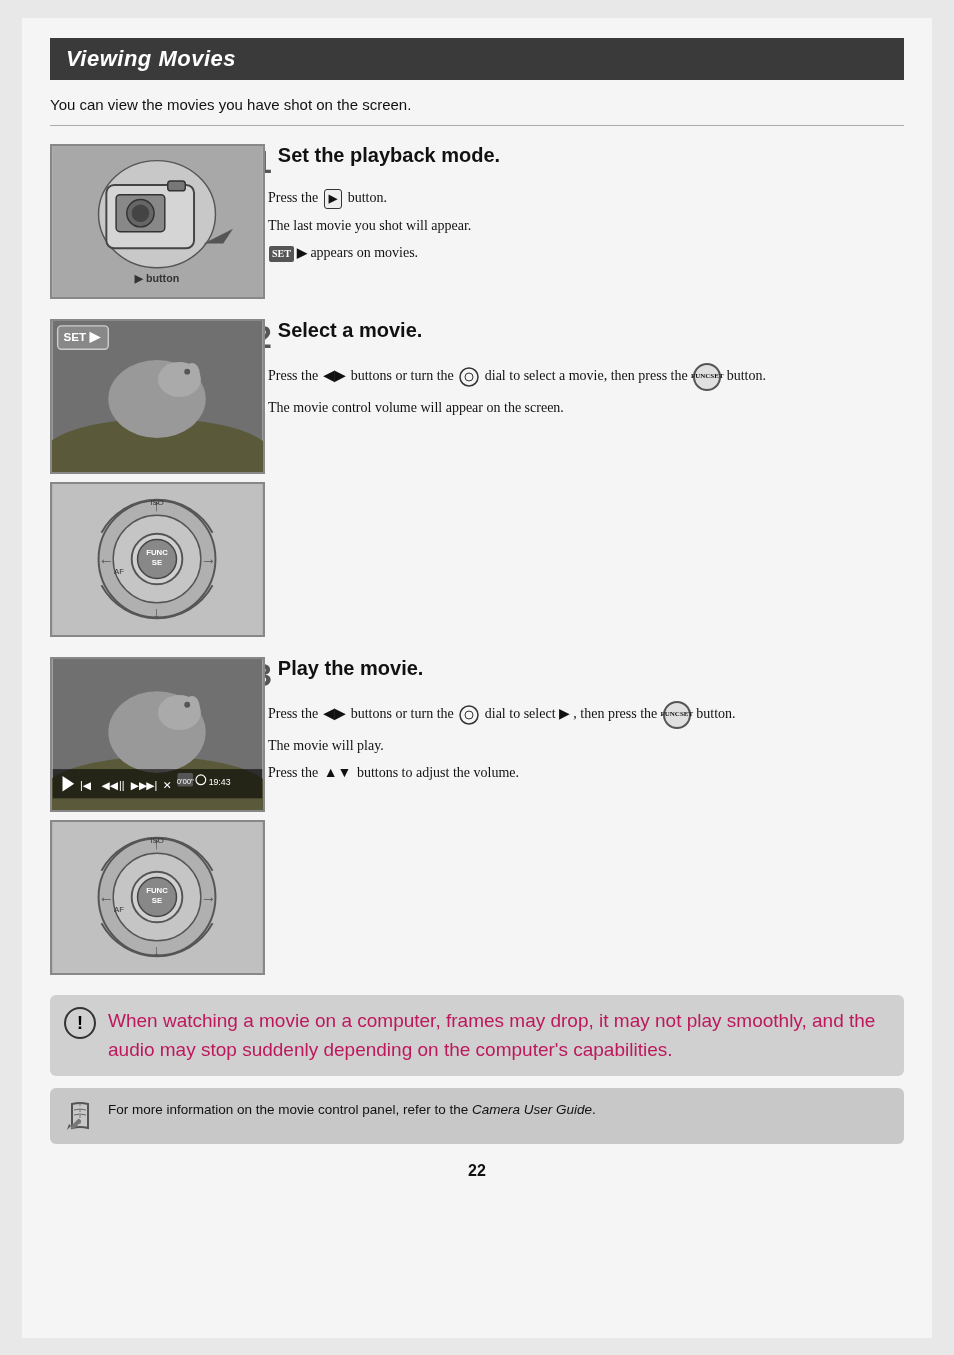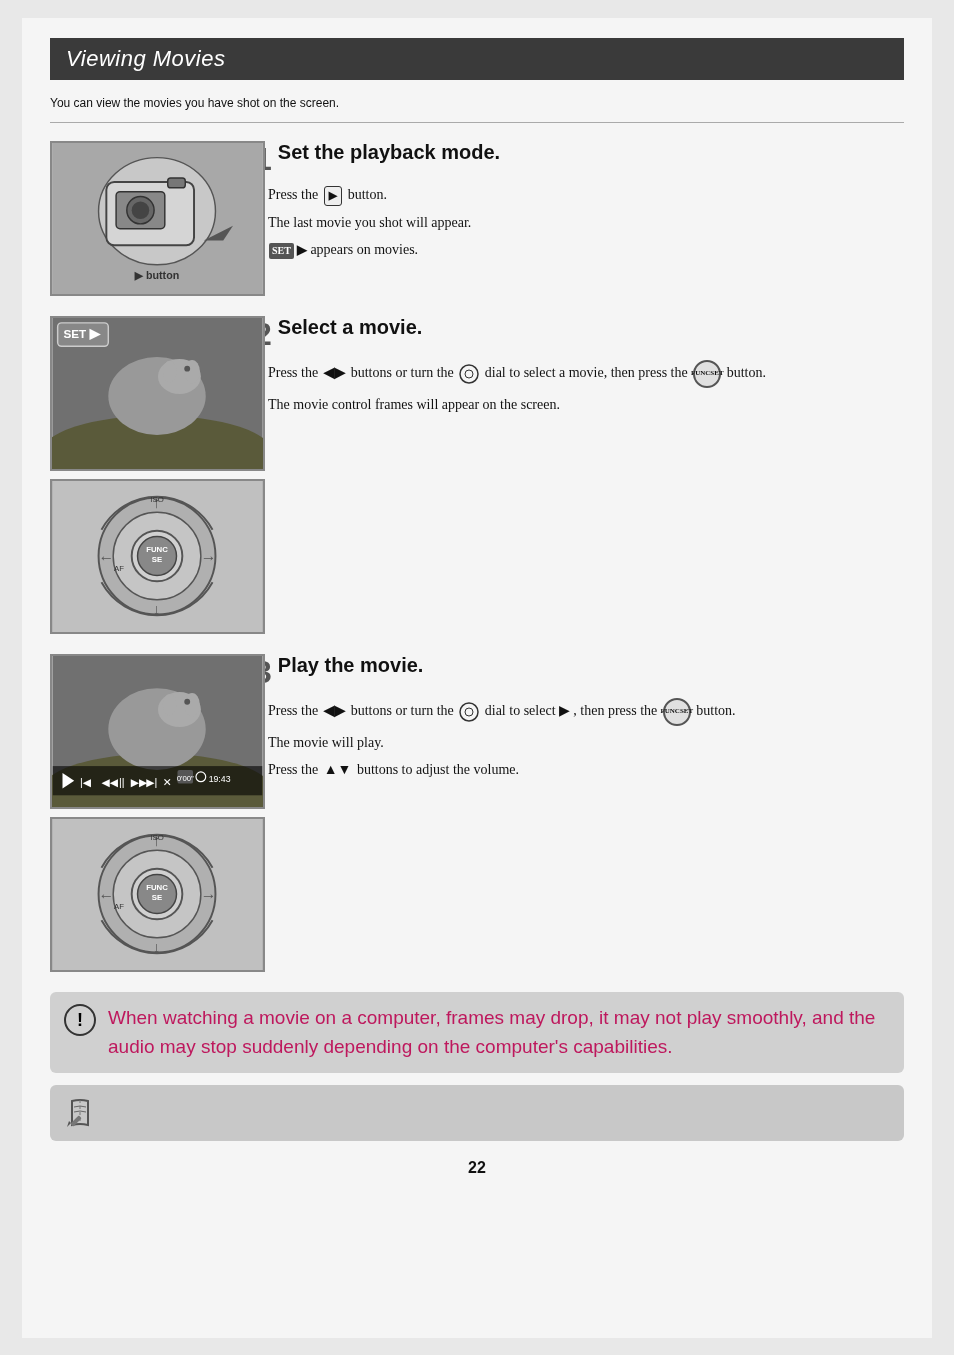--- a/index.html
+++ b/index.html
@@ -17,30 +17,30 @@
       width: 910px;
       min-height: 1320px;
       margin: 18px;
       padding: 20px 28px 30px 28px;
       position: relative;
     }
     .title-bar {
       background: #3a3a3a;
       color: #fff;
       font-size: 22px;
-      font-weight: 400;
+      font-weight: 700;
       padding: 8px 16px;
       margin-bottom: 16px;
       font-style: italic;
       letter-spacing: 0.5px;
       display: inline-block;
       width: 100%;
     }
     .intro-text {
-      font-size: 12px;
+      font-size: 15px;
       margin-bottom: 12px;
       color: #111;
     }
     hr.divider {
       border: none;
       border-top: 1.5px solid #aaa;
       margin-bottom: 18px;
     }
     .steps-area {
       display: flex;
@@ -367,21 +367,21 @@
               dial to select a movie, then press the
               <span class="func-set-btn">
                   <span style="font-size:7px;line-height:1.1;display:block;">FUNC</span>
                   <span style="font-size:7px;line-height:1.1;display:block;">SET</span>
                 </span>
               button.
             </span>
           </li>
           <li>
             <span class="bullet-arrow"></span>
-            <span>The movie control frames will appear on the screen.</span>
+            <span>The movie control volume will appear on the screen.</span>
           </li>
         </ul>
       </div>
     </div>
 
     <div class="step-row">
       <div class="step-images">
 
         <div class="step-image">
           <svg class="img-placeholder" viewBox="0 0 215 155" xmlns="http://www.w3.org/2000/svg">
@@ -479,18 +479,19 @@
         <path d="M8 4 Q16 2 24 4 L24 28 Q16 26 8 28 Z" fill="none" stroke="#555" stroke-width="2"></path>
         <path d="M8 4 L8 28" stroke="#555" stroke-width="1.5"></path>
         <path d="M16 3 L16 27" stroke="#777" stroke-width="1" stroke-dasharray="3,3"></path>
         <path d="M10 10 Q16 8 22 10" stroke="#666" stroke-width="1" fill="none"></path>
         <path d="M10 15 Q16 13 22 15" stroke="#666" stroke-width="1" fill="none"></path>
 
         <rect x="6" y="22" width="12" height="4" rx="1" fill="#777" transform="rotate(-45 12 24)"></rect>
         <polygon points="3,30 7,26 5,24" fill="#555"></polygon>
       </svg>
     </div>
+    <p class="ref-text">For more information on the movie control panel, refer to the <em>Camera User Guide</em>.</p>
   </div>
 
   
   <div class="page-number">22</div>
 
 </div>
 
 </body></html>

